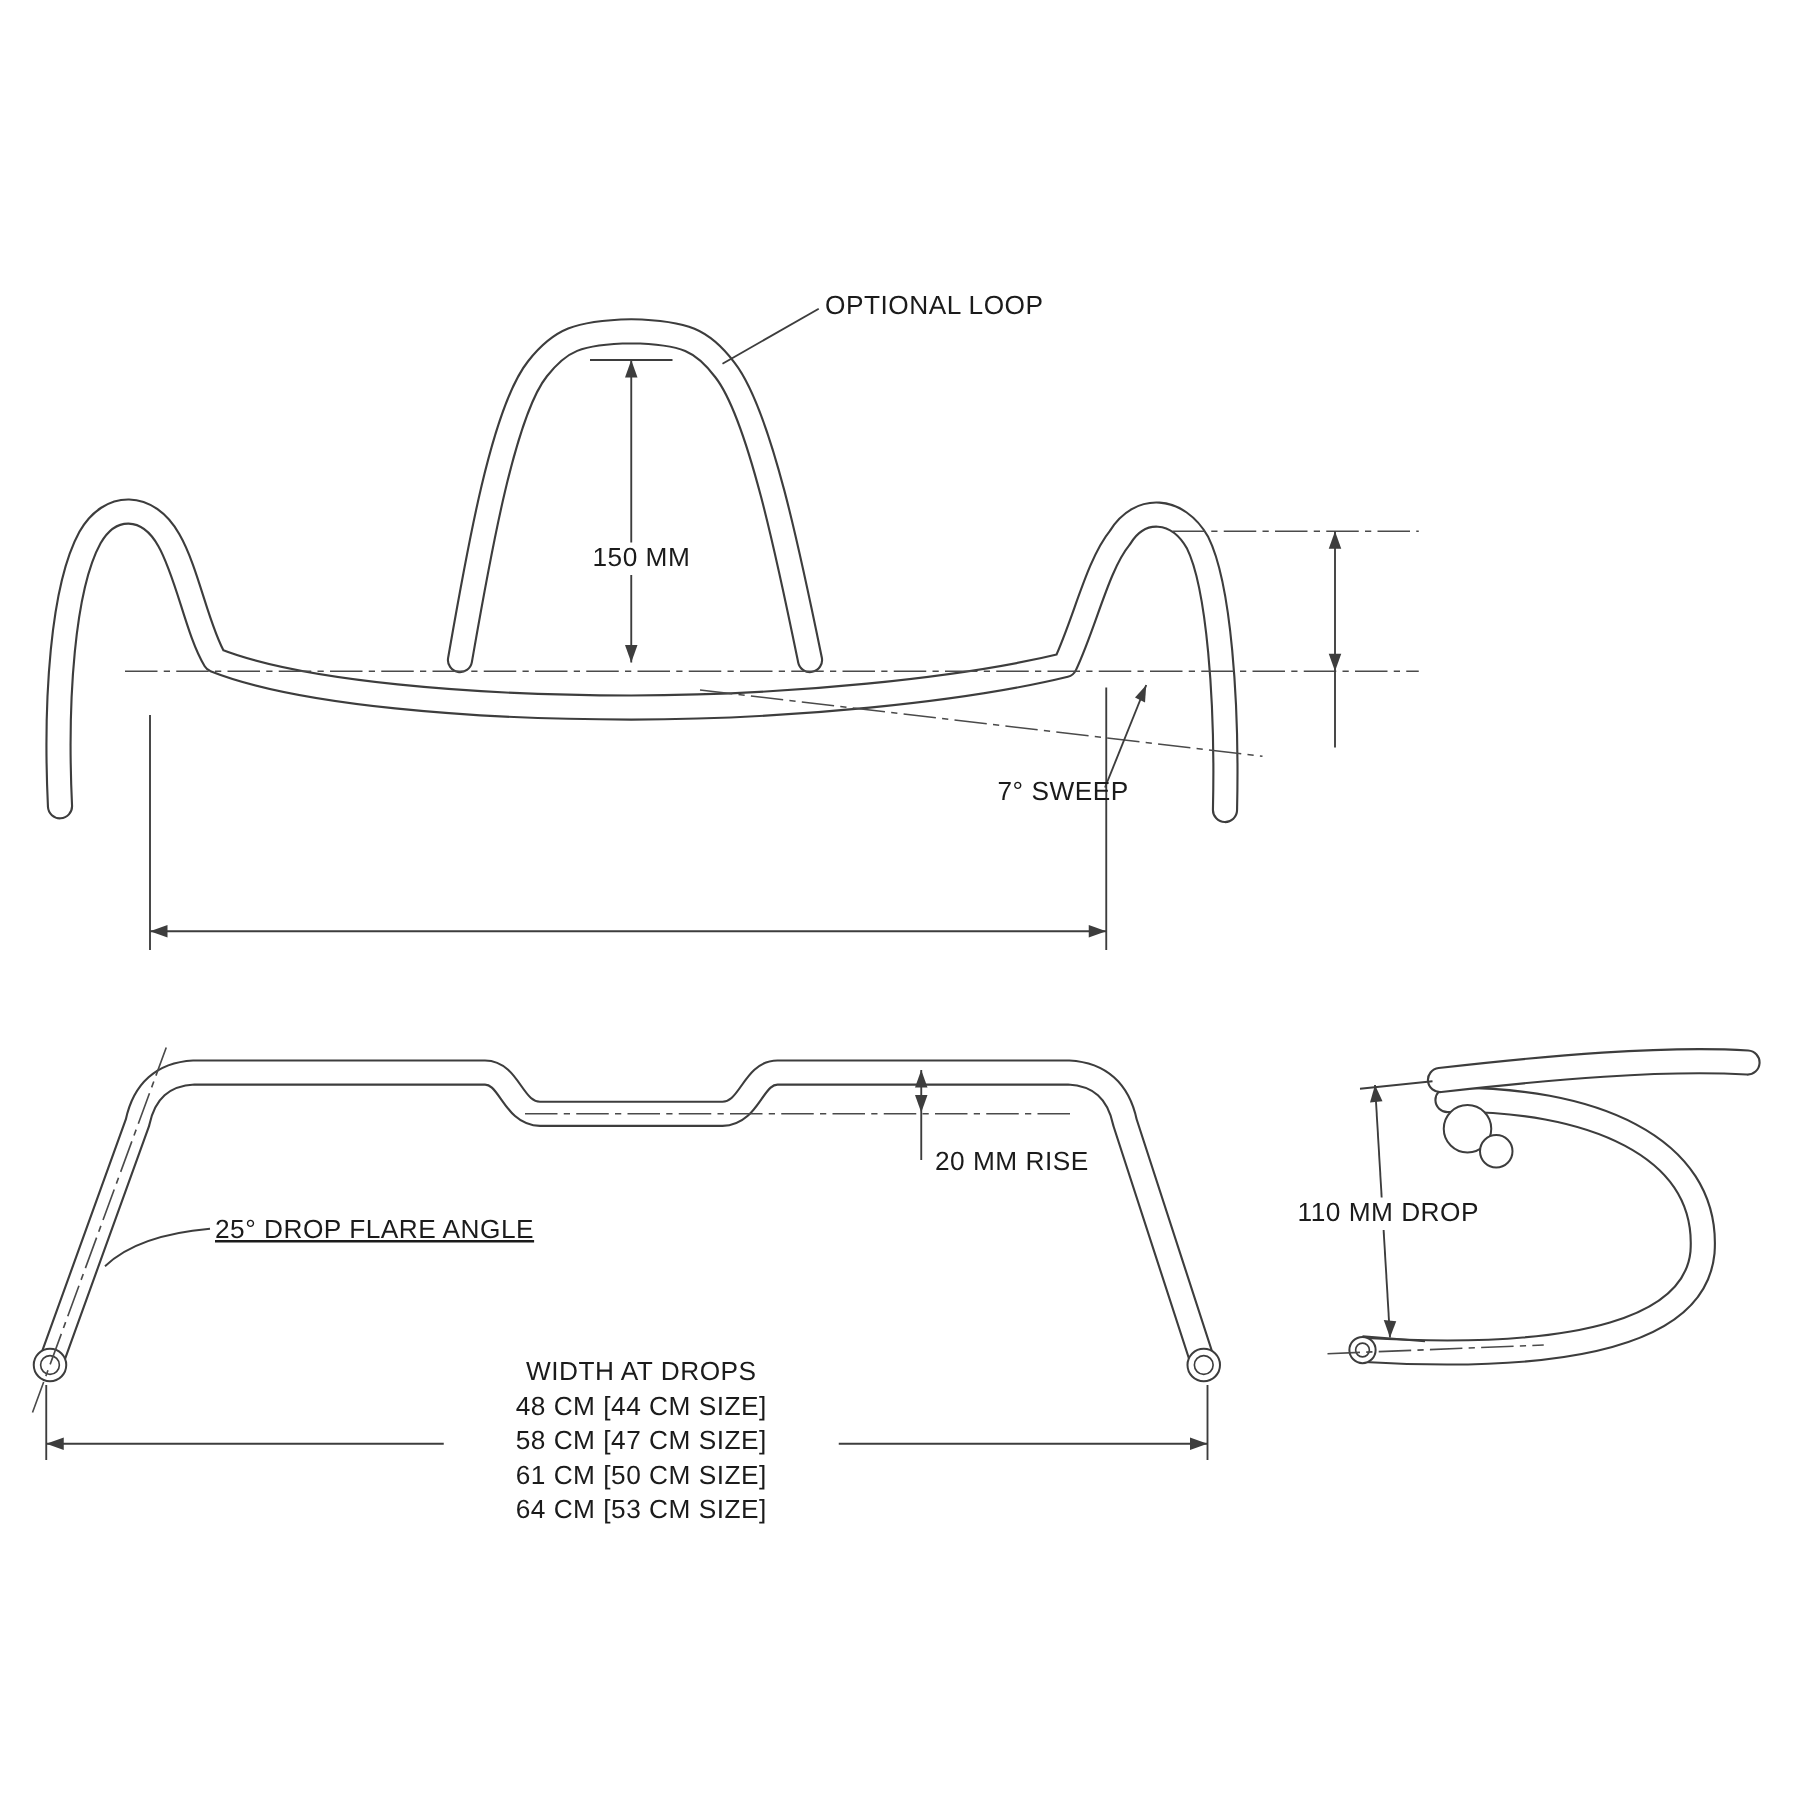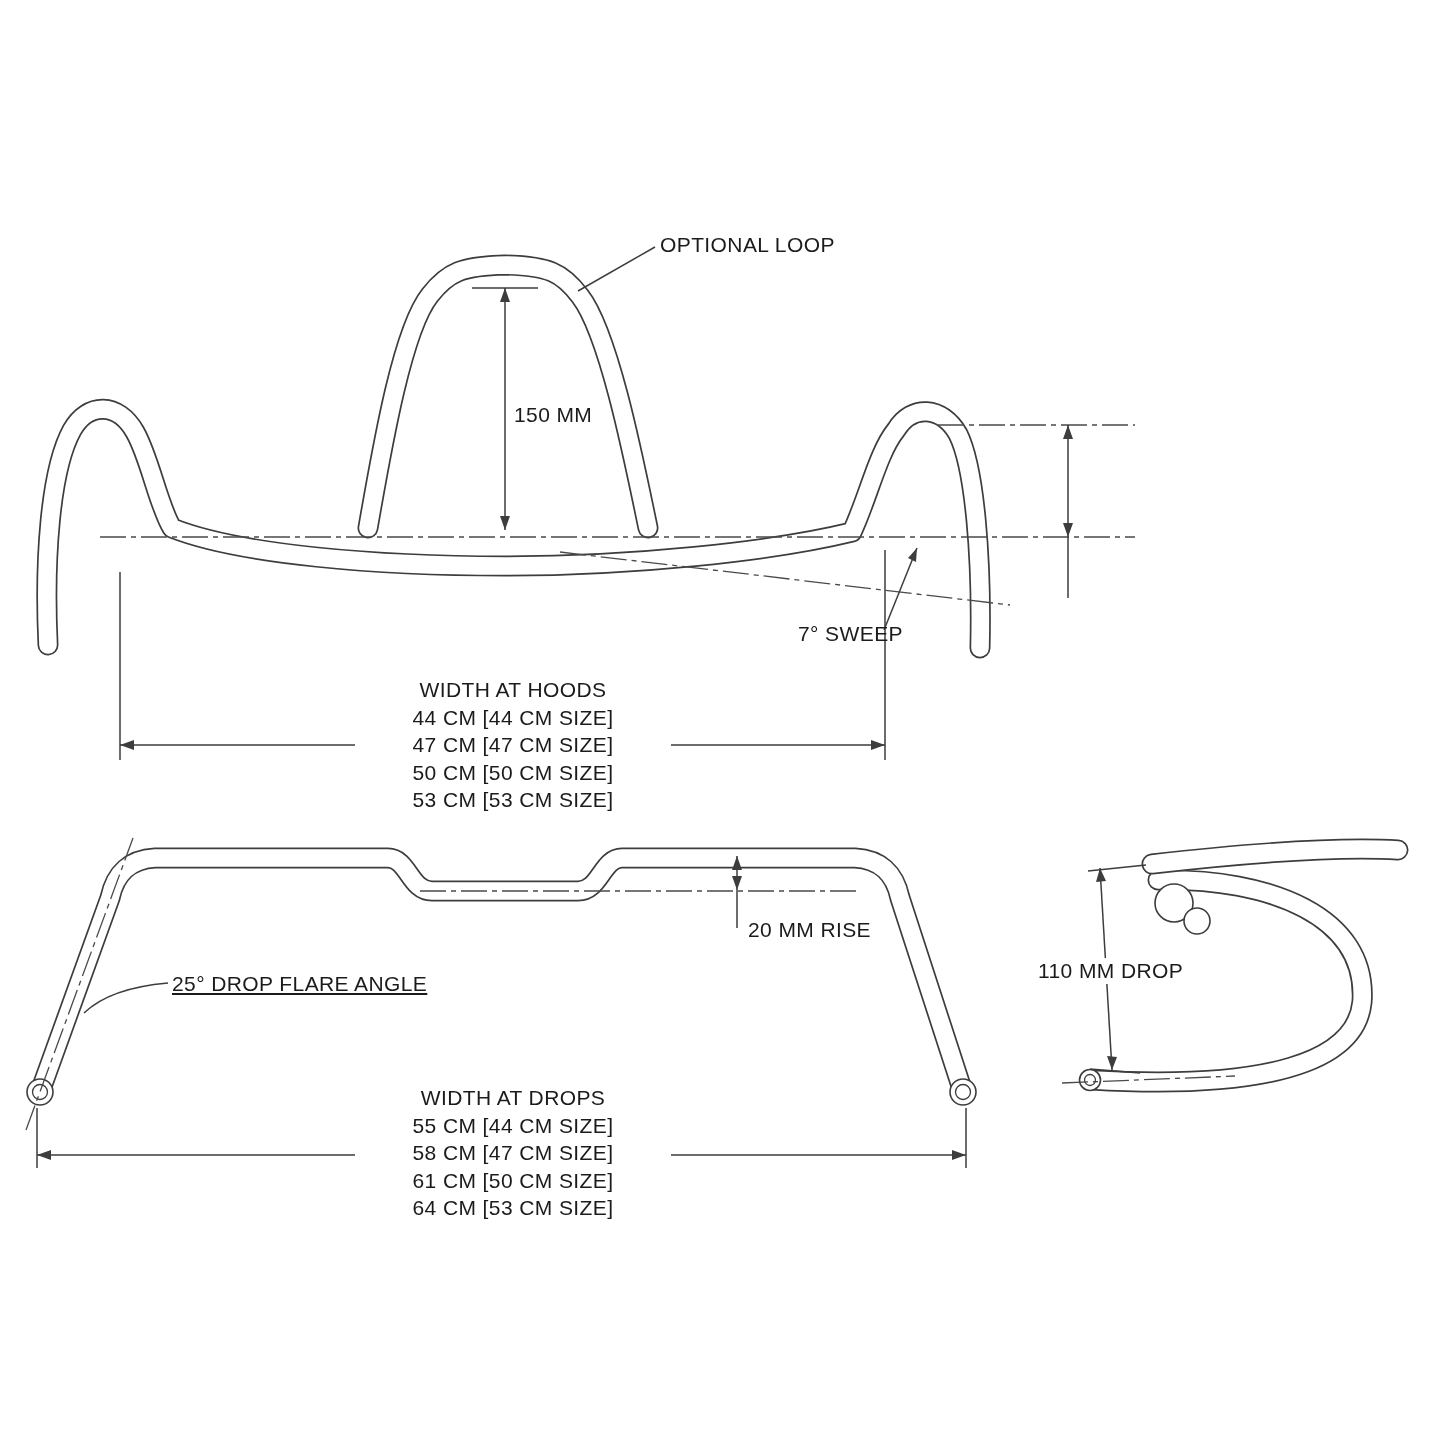--- a/index.html
+++ b/index.html
@@ -106,40 +106,33 @@
       <path class="thin" d="M 1088 871 L 1146 865"></path>
       <path class="thin" d="M 1090 1069 L 1140 1073"></path>
       <path class="thin" d="M 1100 868 L 1112 1070"></path>
       <polygon class="arr" points="1100,868 1096,882 1106,881"></polygon>
       <polygon class="arr" points="1112,1070 1107,1056 1117,1057"></polygon>
     </g>
   </svg>
 
   <div class="label" style="left:660px;top:233px;">OPTIONAL LOOP</div>
 
-  <div class="label bg" style="left:468px;top:402px;margin-left:40px;">150 MM</div>
+  <div class="label bg" style="left:468px;top:434px;">150 MM</div>
 
   <div class="label" style="left:798px;top:622px;text-align:right;">7° SWEEP</div>
 
 
-  <div class="dim-block" style="left:355px;top:676px;width:300px;">
-    <span>WIDTH AT HOODS</span>
-    <span>44 CM [44 CM SIZE]</span>
-    <span>47 CM [47 CM SIZE]</span>
-    <span>50 CM [50 CM SIZE]</span>
-    <span>53 CM [53 CM SIZE]</span>
-  </div>
 
   <div class="label" style="left:748px;top:918px;">20 MM RISE</div>
 
   <div class="label" style="left:172px;top:972px;text-decoration:underline;">25° DROP FLARE ANGLE</div>
 
   <div class="label bg" style="left:1032px;top:958px;text-align:center;">110 MM DROP</div>
 
   <div class="dim-block" style="left:355px;top:1084px;width:300px;">
     <span>WIDTH AT DROPS</span>
-    <span>55 CM [44 CM SIZE]</span>
+    <span>48 CM [44 CM SIZE]</span>
     <span>58 CM [47 CM SIZE]</span>
     <span>61 CM [50 CM SIZE]</span>
     <span>64 CM [53 CM SIZE]</span>
   </div>
 
 </div>
 
 </body></html>

